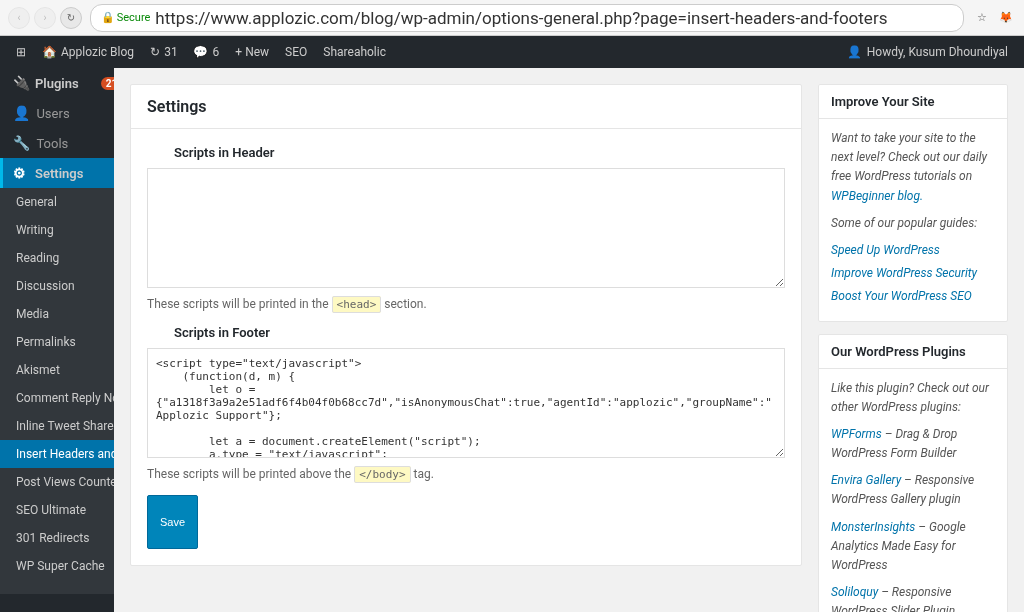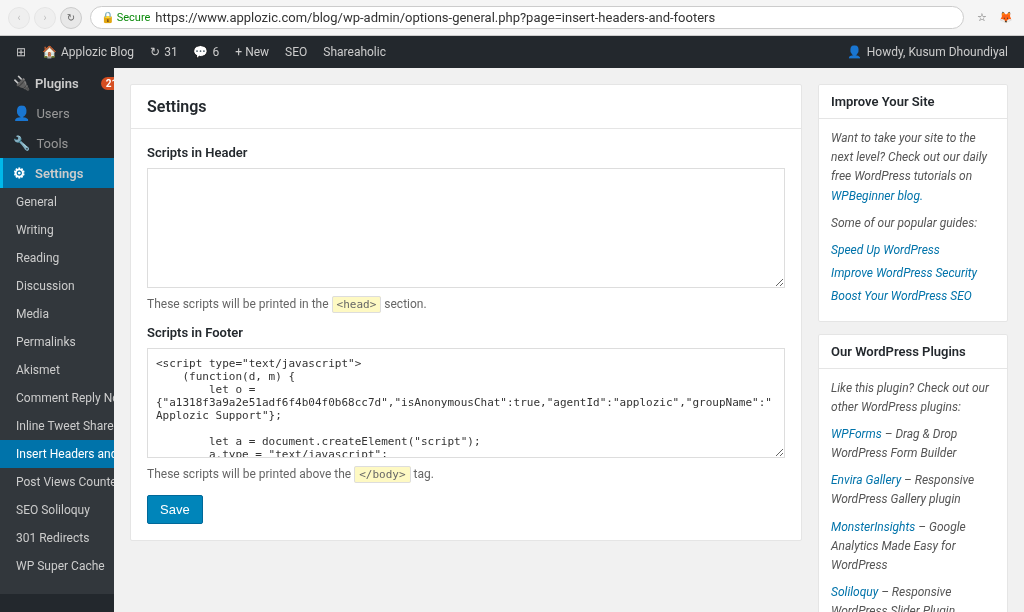--- a/index.html
+++ b/index.html
@@ -13,21 +13,21 @@
       display: flex;
       align-items: center;
       gap: 8px;
       height: 36px;
     }
     .browser-nav-buttons { display: flex; gap: 4px; align-items: center; }
     .browser-nav-btn { width: 22px; height: 22px; border-radius: 50%; border: 1px solid #ccc; background: #e8e8e8; display: flex; align-items: center; justify-content: center; cursor: pointer; font-size: 10px; color: #666; }
     .browser-nav-btn.disabled { opacity: 0.4; }
     .browser-address-bar { flex: 1; background: white; border: 1px solid #ccc; border-radius: 12px; padding: 3px 10px; font-size: 12px; display: flex; align-items: center; gap: 5px; }
     .secure-badge { color: #0a8a0a; font-size: 11px; display: flex; align-items: center; gap: 2px; }
-    .address-url { color: #333; font-size: 13px; }
+    .address-url { color: #333; font-size: 17px; }
     .browser-actions { display: flex; gap: 4px; }
     .browser-action-btn { width: 20px; height: 20px; display: flex; align-items: center; justify-content: center; font-size: 11px; color: #666; }
 
     
     .wp-admin-bar {
       background: #23282d;
       color: #ccc;
       height: 32px;
       display: flex;
       align-items: center;
@@ -97,40 +97,41 @@
       padding: 12px 16px;
       color: #23282d;
       border-bottom: 1px solid #e5e5e5;
     }
     .settings-body { padding: 16px; }
     .field-label {
       font-size: 13px;
       font-weight: 600;
       color: #23282d;
       margin-bottom: 8px;
+      margin-left: 27px;
     }
     .script-textarea {
       width: 100%;
       border: 1px solid #ddd;
       padding: 8px;
       font-family: monospace;
       font-size: 12px;
       resize: vertical;
       background: white;
       color: #333;
       outline: none;
     }
     .field-note { font-size: 12px; color: #666; margin: 6px 0 14px; }
     .field-note code { background: #fef9c3; border: 1px solid #ddd; padding: 1px 4px; font-family: monospace; font-size: 11px; border-radius: 2px; }
     .btn-save {
       background: #0085ba;
       color: white;
       border: 1px solid #006899;
-      padding: 6px 12px;
-      font-size: 13px;
+      padding: 20px 12px;
+      font-size: 11px;
       cursor: pointer;
       border-radius: 2px;
       font-weight: 400;
     }
 
     
     .right-sidebar { width: 190px; flex-shrink: 0; }
     .widget-box {
       background: white;
       border: 1px solid #e5e5e5;
@@ -257,21 +258,21 @@
         <li class="sidebar-item">
           <span>Inline Tweet Sharer</span>
         </li>
         <li class="sidebar-item active">
           <span>Insert Headers and Footers</span>
         </li>
         <li class="sidebar-item">
           <span>Post Views Counter</span>
         </li>
         <li class="sidebar-item">
-          <span>SEO Soliloquy</span>
+          <span>SEO Ultimate</span>
         </li>
         <li class="sidebar-item">
           <span>301 Redirects</span>
         </li>
         <li class="sidebar-item">
           <span>WP Super Cache</span>
         </li>
         <li class="sidebar-item">
           
         </li>

